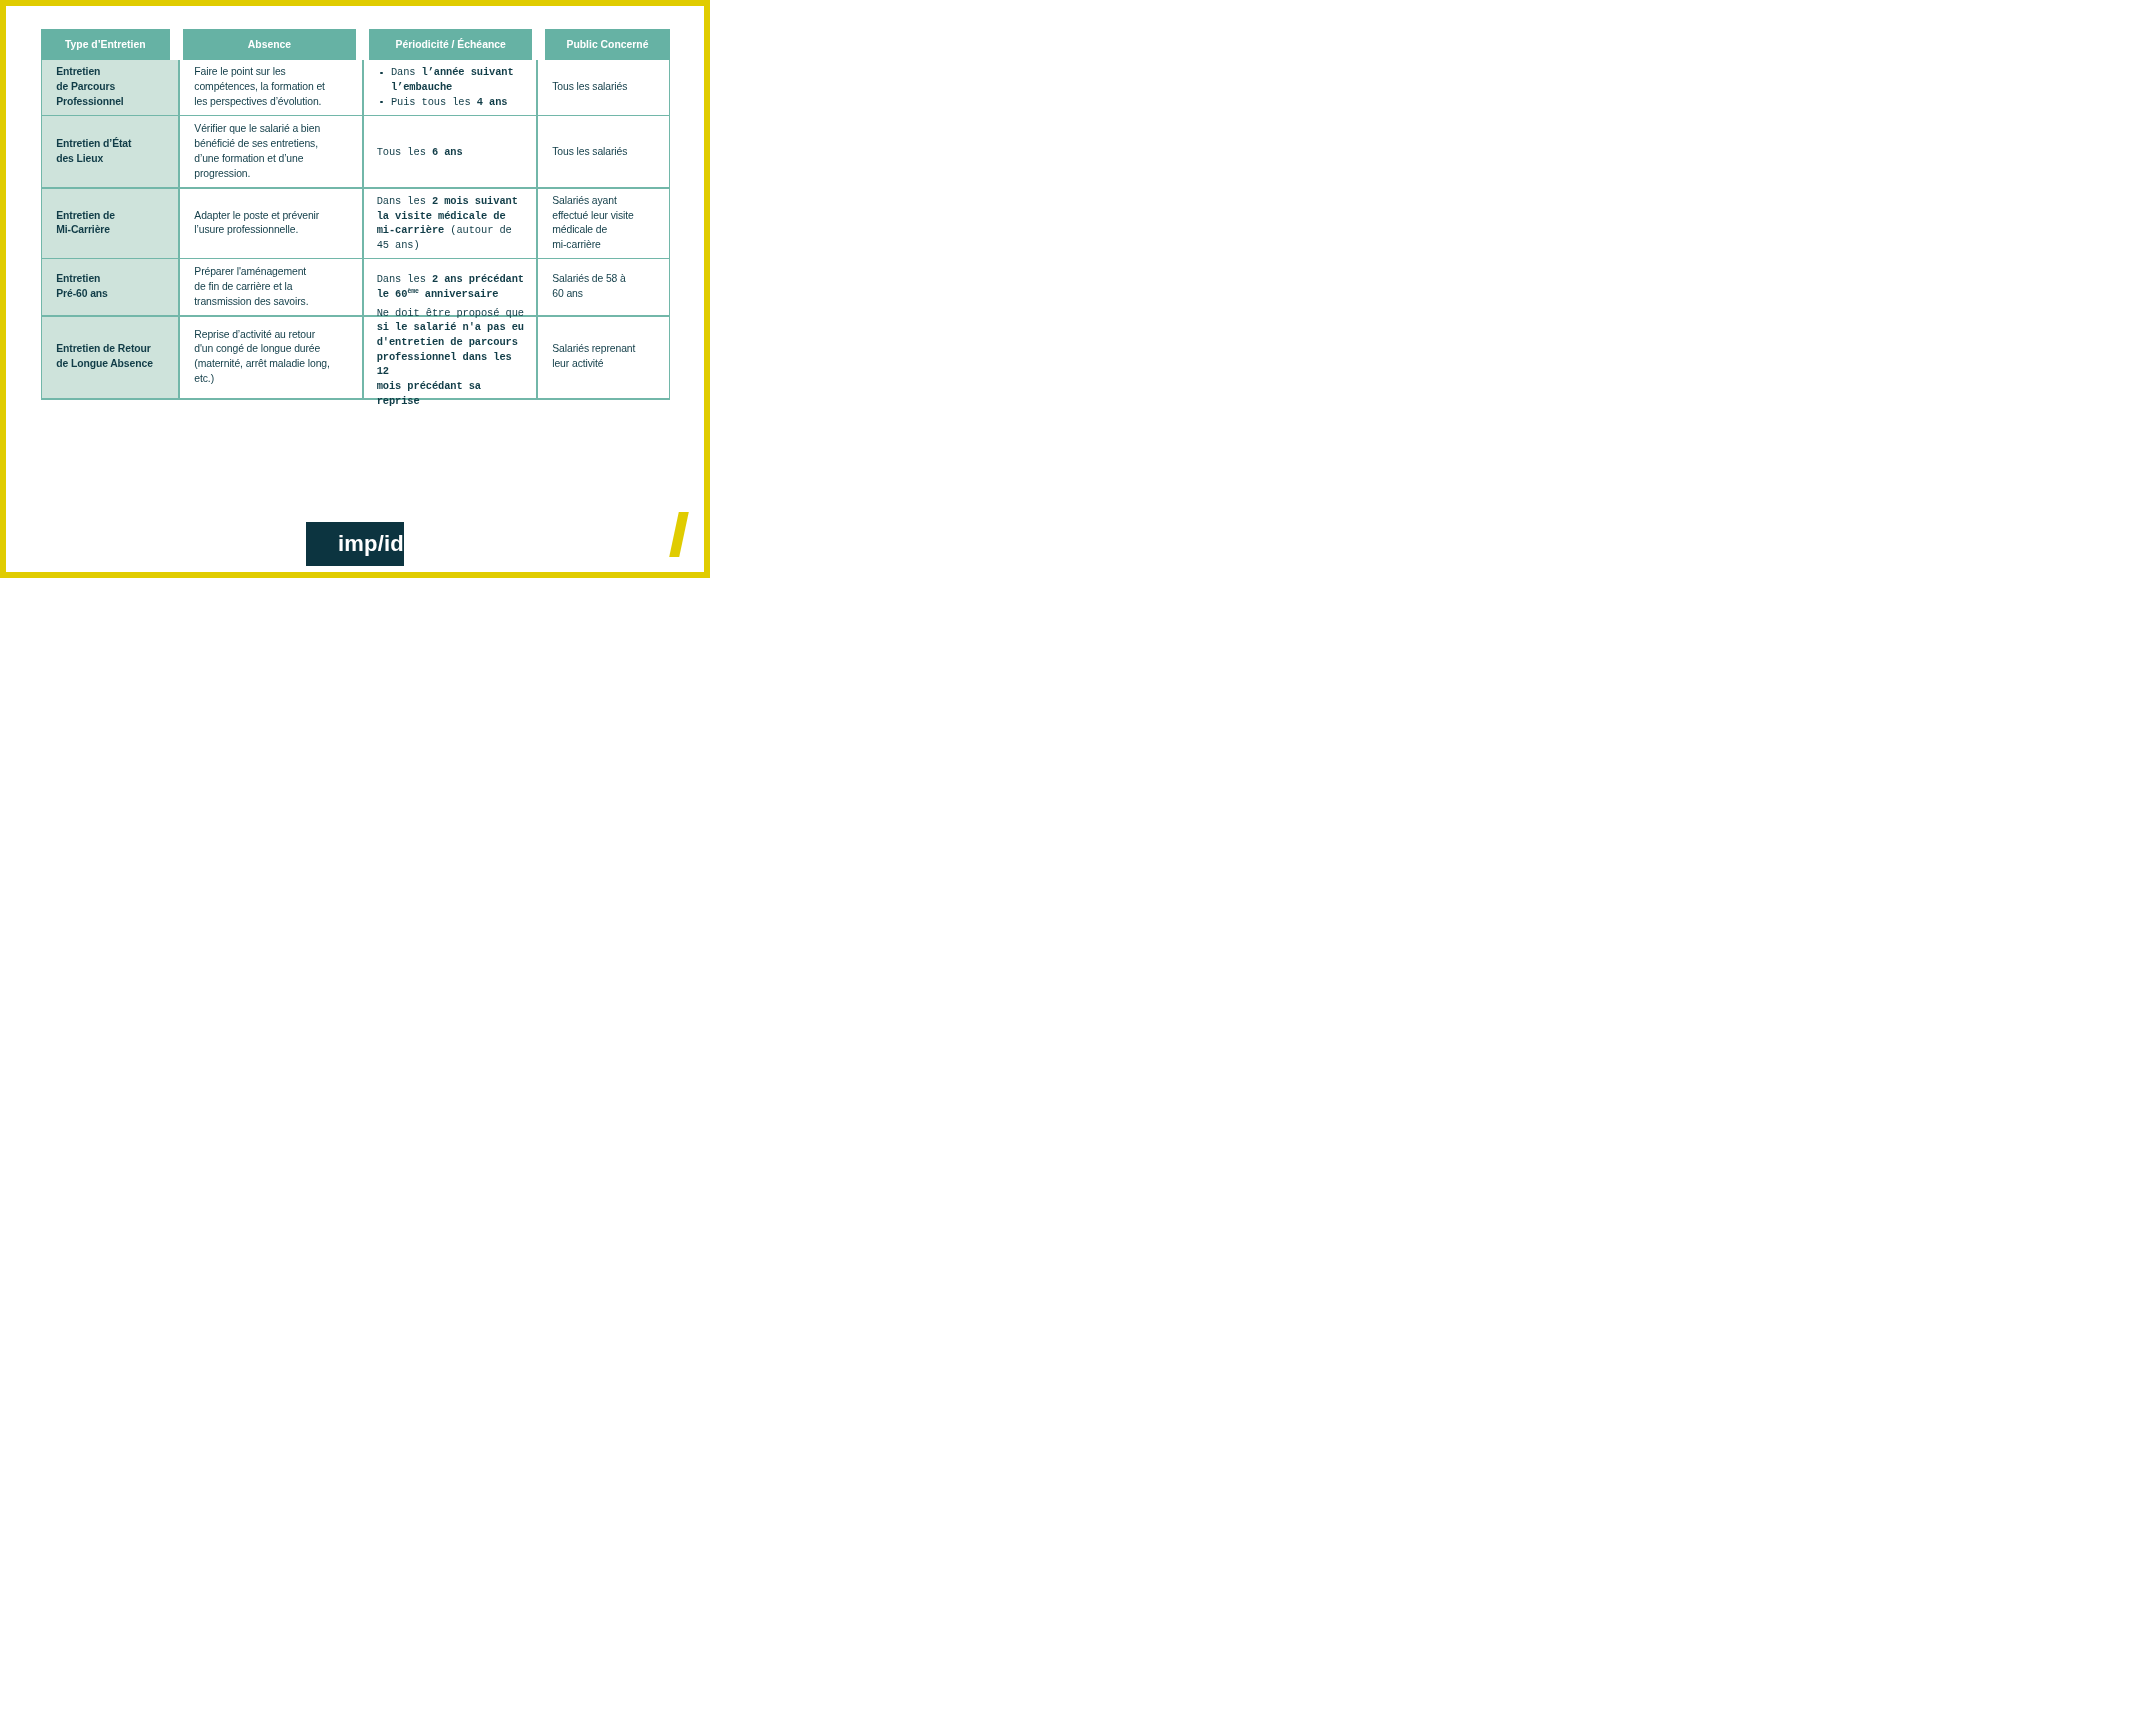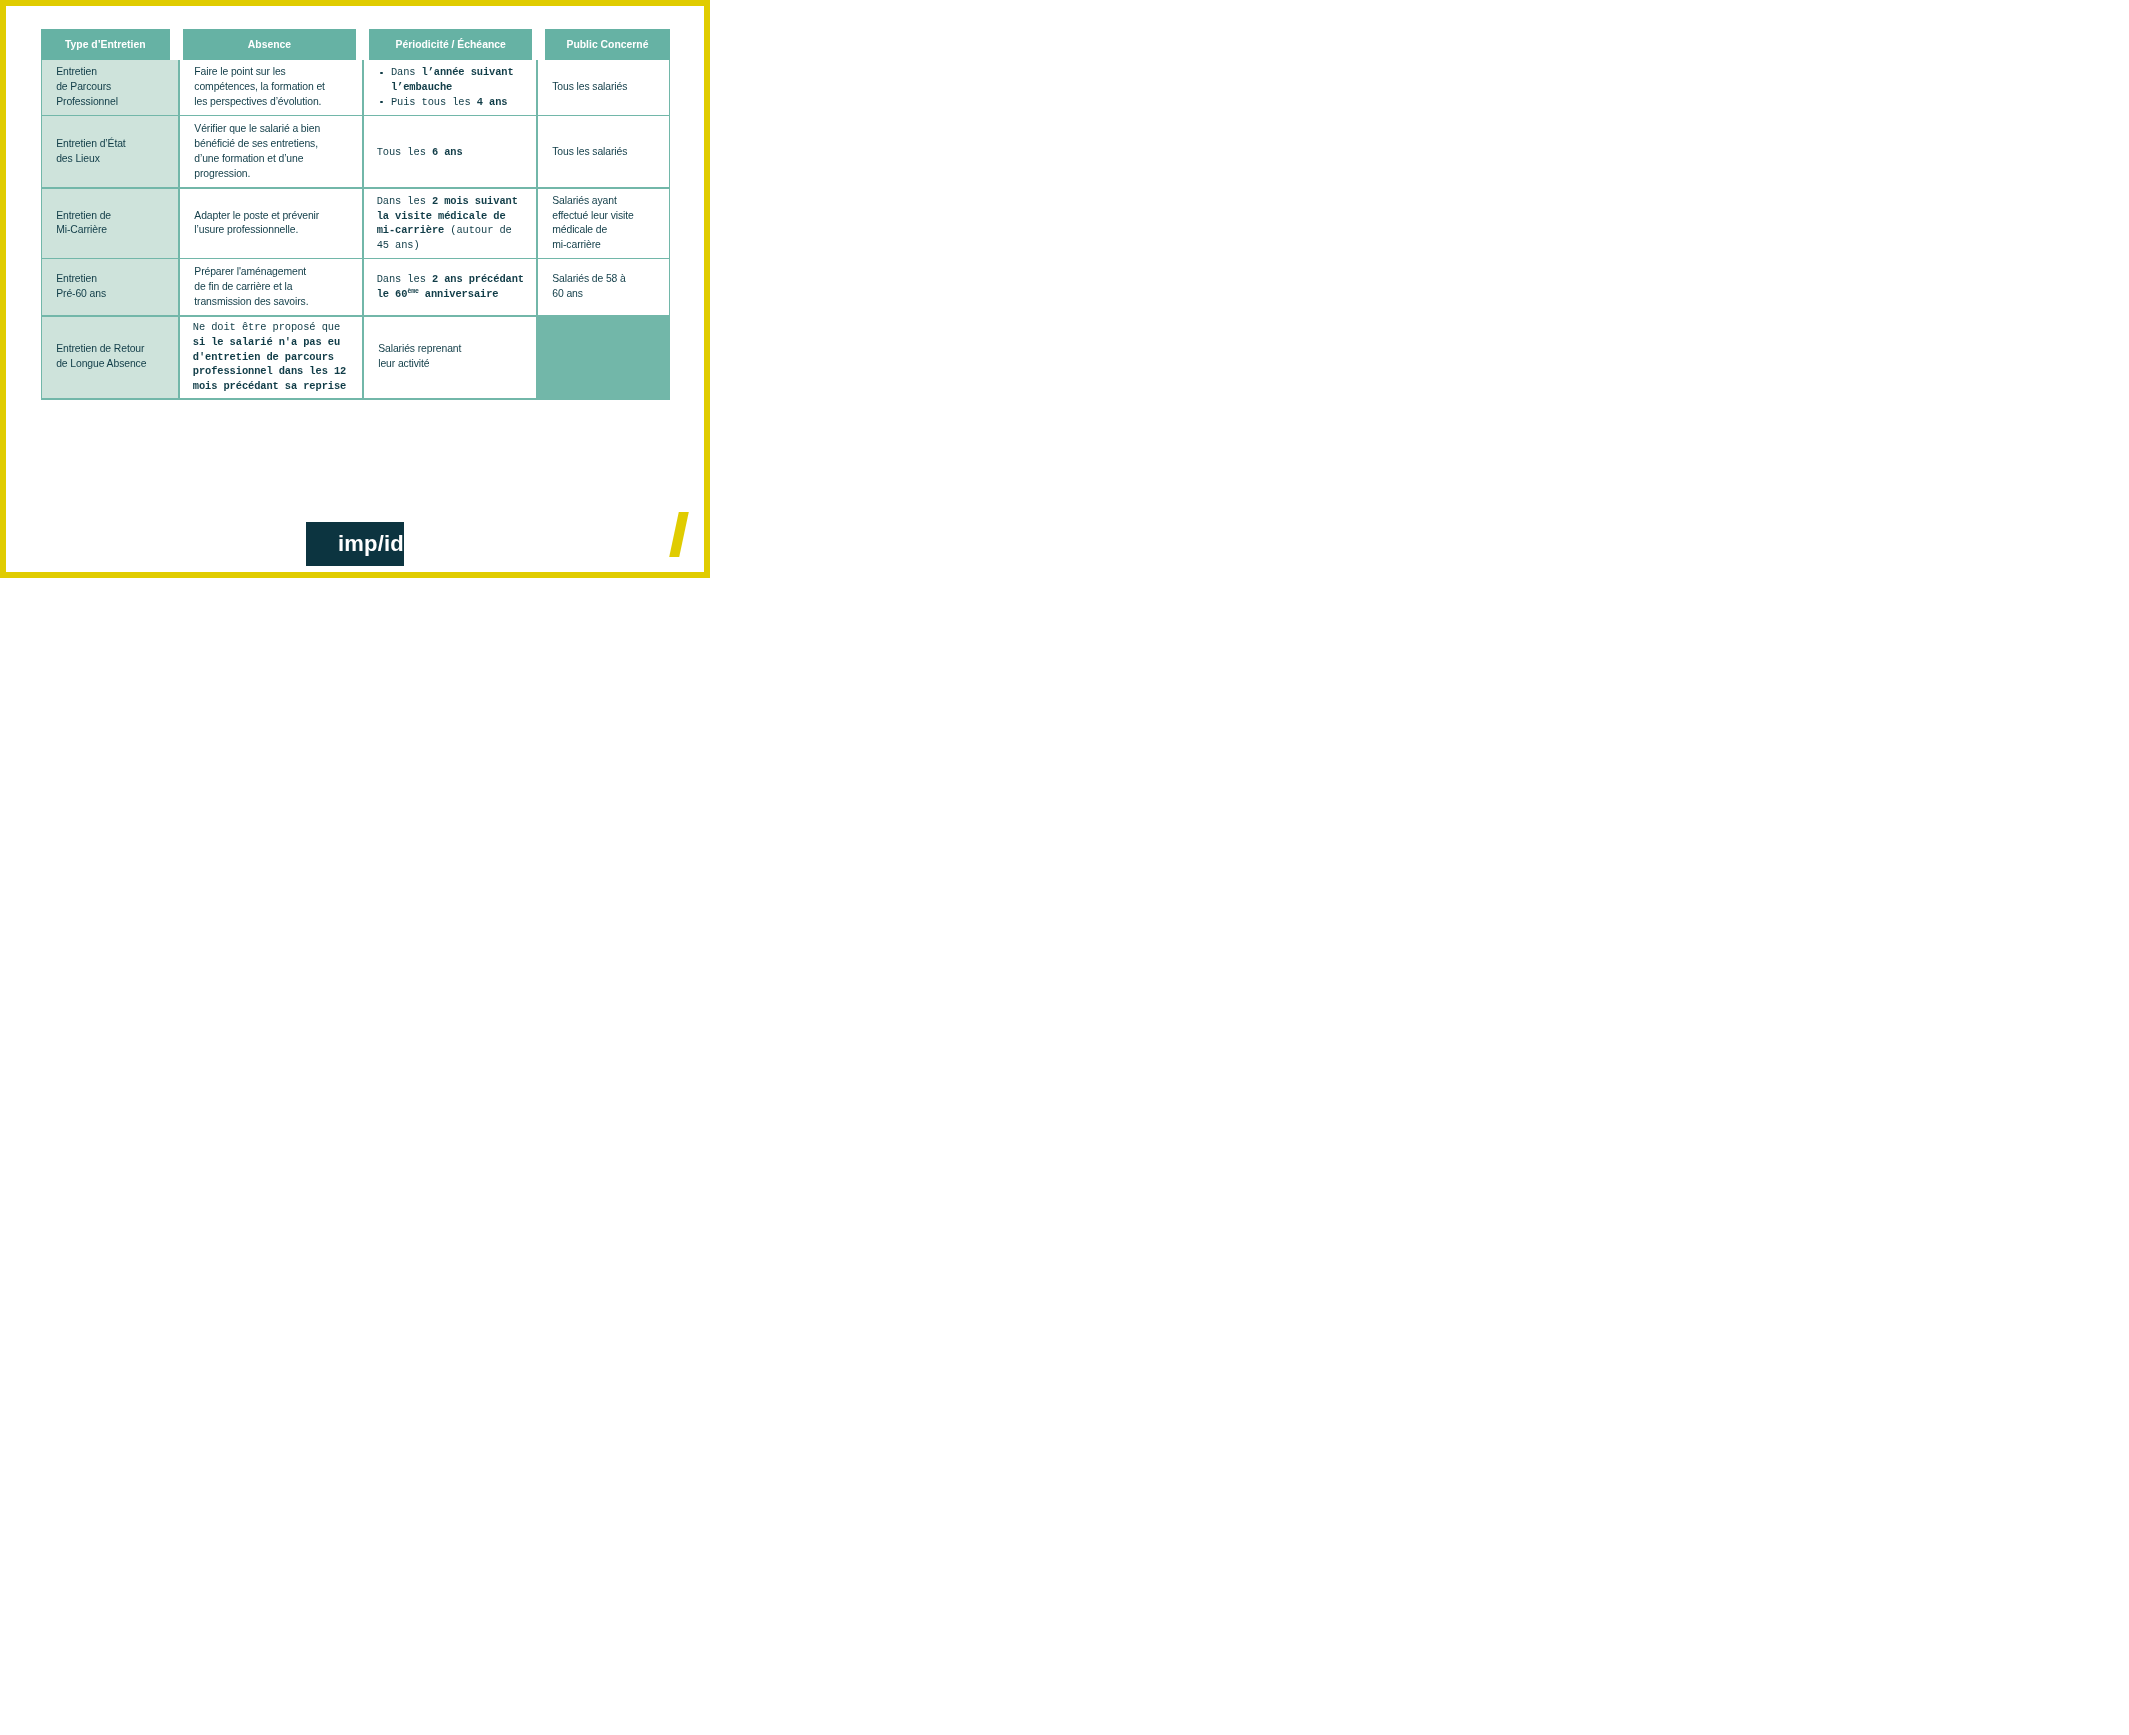--- a/index.html
+++ b/index.html
@@ -71,21 +71,21 @@
     flex-direction:column;
     justify-content:center;
     padding:3.8px 10.4px 3.8px 14.7px;
     font-size:10.4px;
     line-height:14.7px;
     letter-spacing:-0.1px;
     white-space:pre-line;
   }
   .c-type{
     background:var(--green-light);
-    font-weight:400;
+    font-weight:700;
   }
   .c-per{padding-left:13.2px;white-space:normal;}
   .per-item{display:flex;align-items:flex-start;font-family:Liberation Mono, monospace;}
   .per-text{white-space:pre-line;}
   .per-text .b{font-weight:700;}
   .dot{
     width:2.4px;height:2.4px;border-radius:50%;
     background:var(--dark);
     flex:none;
     margin:6.2px 8px 0 3.8px;
@@ -187,20 +187,24 @@
           <div class="per-item">
             <span class="per-text"><span>Dans les </span><span class="b">2 ans précédant
 le 60</span><sup class="b">ème</sup><span class="b"> anniversaire</span></span>
           </div>
         </div>
   <div class="cell c-pub">Salariés de 58 à
 60 ans</div>
 
   <div class="cell c-type">Entretien de Retour
 de Longue Absence</div>
+  <div class="cell c-obj">Reprise d’activité au retour
+d'un congé de longue durée
+(maternité, arrêt maladie long,
+etc.)</div>
   <div class="cell c-per">
           <div class="per-item">
             <span class="per-text"><span>Ne doit être proposé que
 </span><span class="b">si le salarié n'a pas eu
 d'entretien de parcours
 professionnel dans les 12
 mois précédant sa reprise</span></span>
           </div>
         </div>
   <div class="cell c-pub">Salariés reprenant

